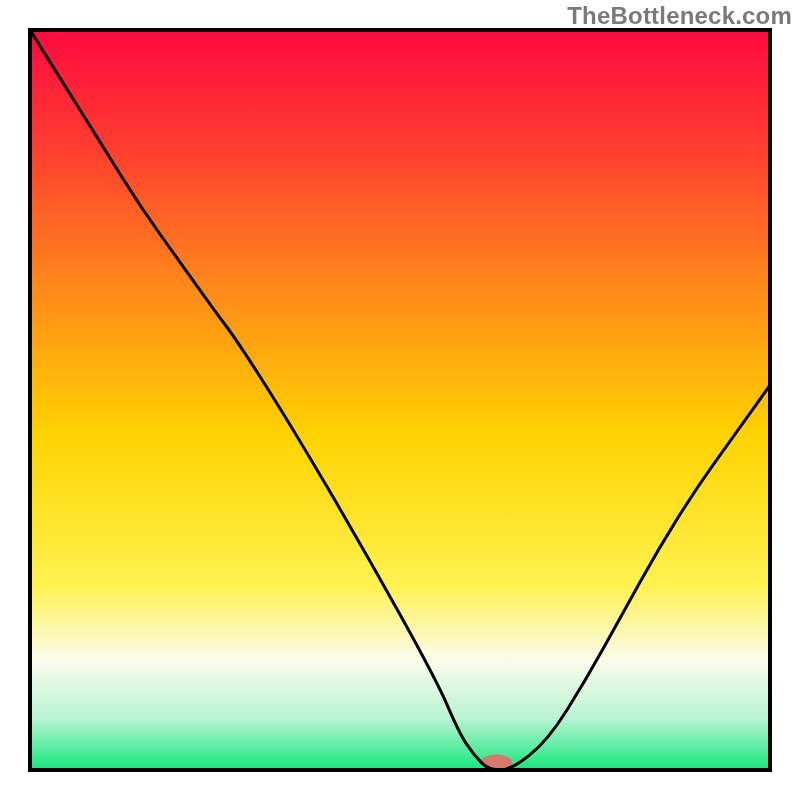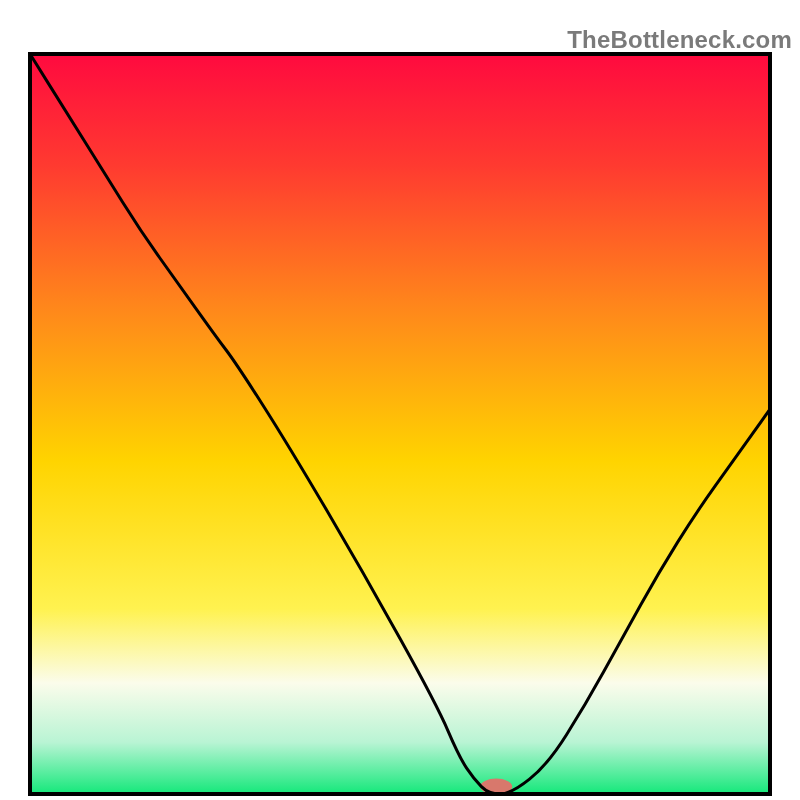--- a/index.html
+++ b/index.html
@@ -7,21 +7,20 @@
     padding: 0;
     width: 800px;
     height: 800px;
     background: #ffffff;
     overflow: hidden;
   }
   .chart-container {
     position: relative;
     width: 800px;
     height: 684px;
-    margin-top: 24px;
   }
   .watermark {
     position: absolute;
     top: 2px;
     right: 8px;
     font-family: Arial, Helvetica, sans-serif;
     font-size: 24px;
     font-weight: 600;
     color: #7a7a7a;
     letter-spacing: 0.2px;

